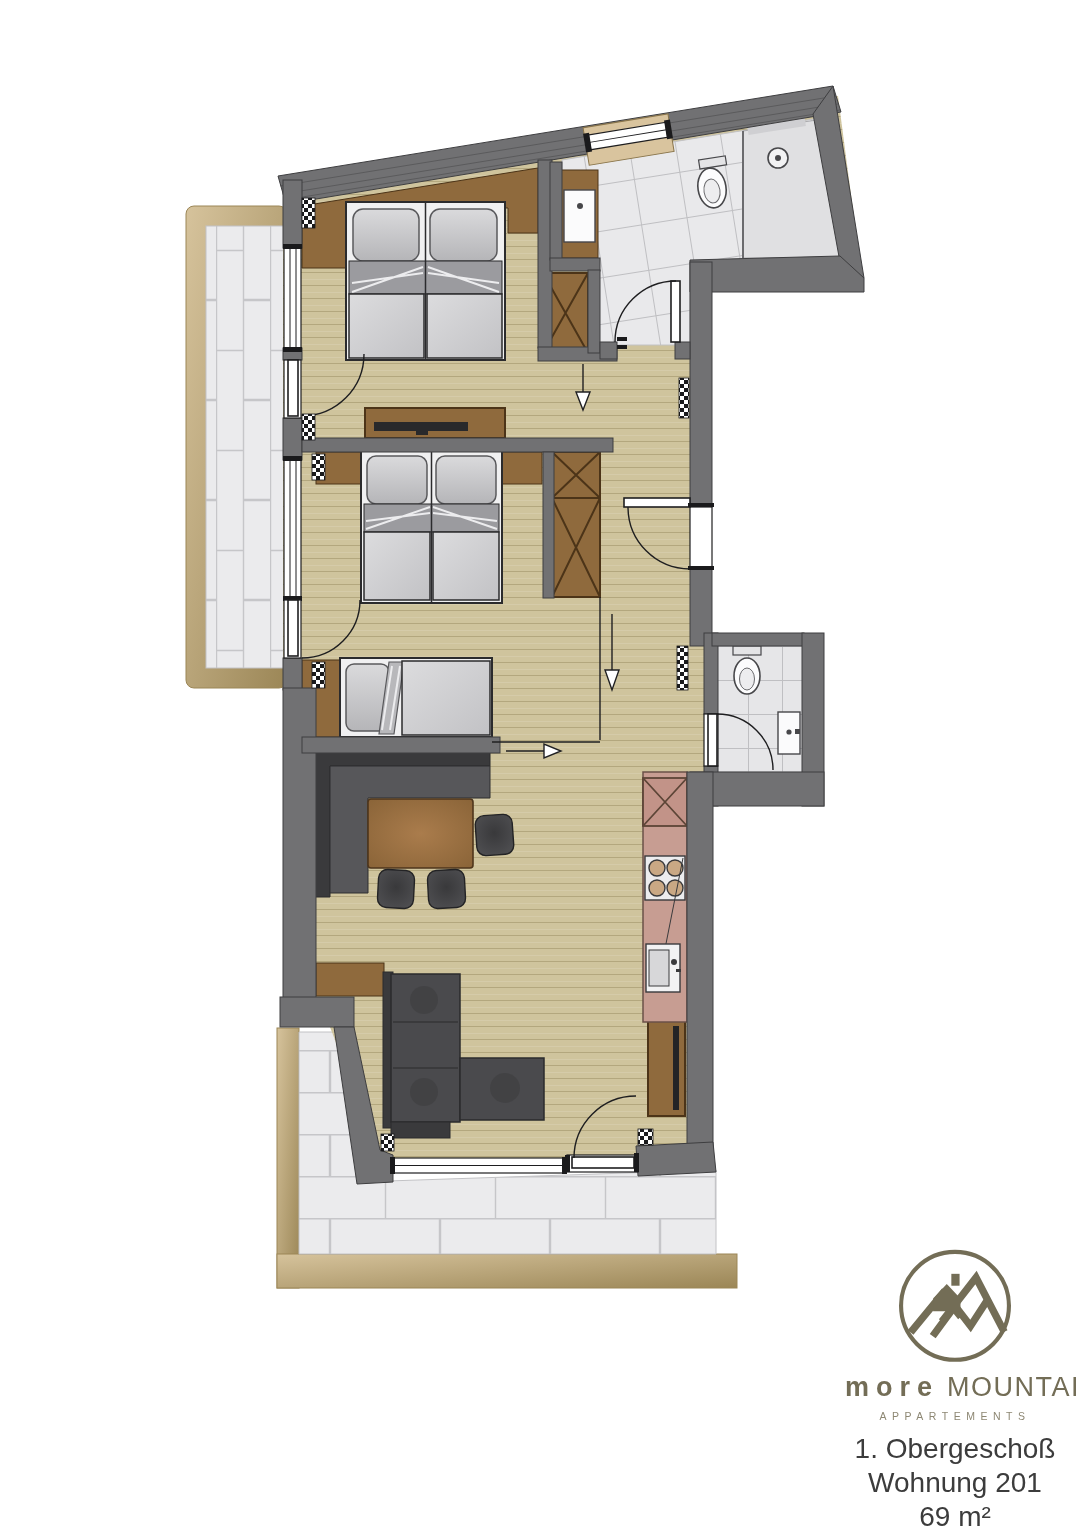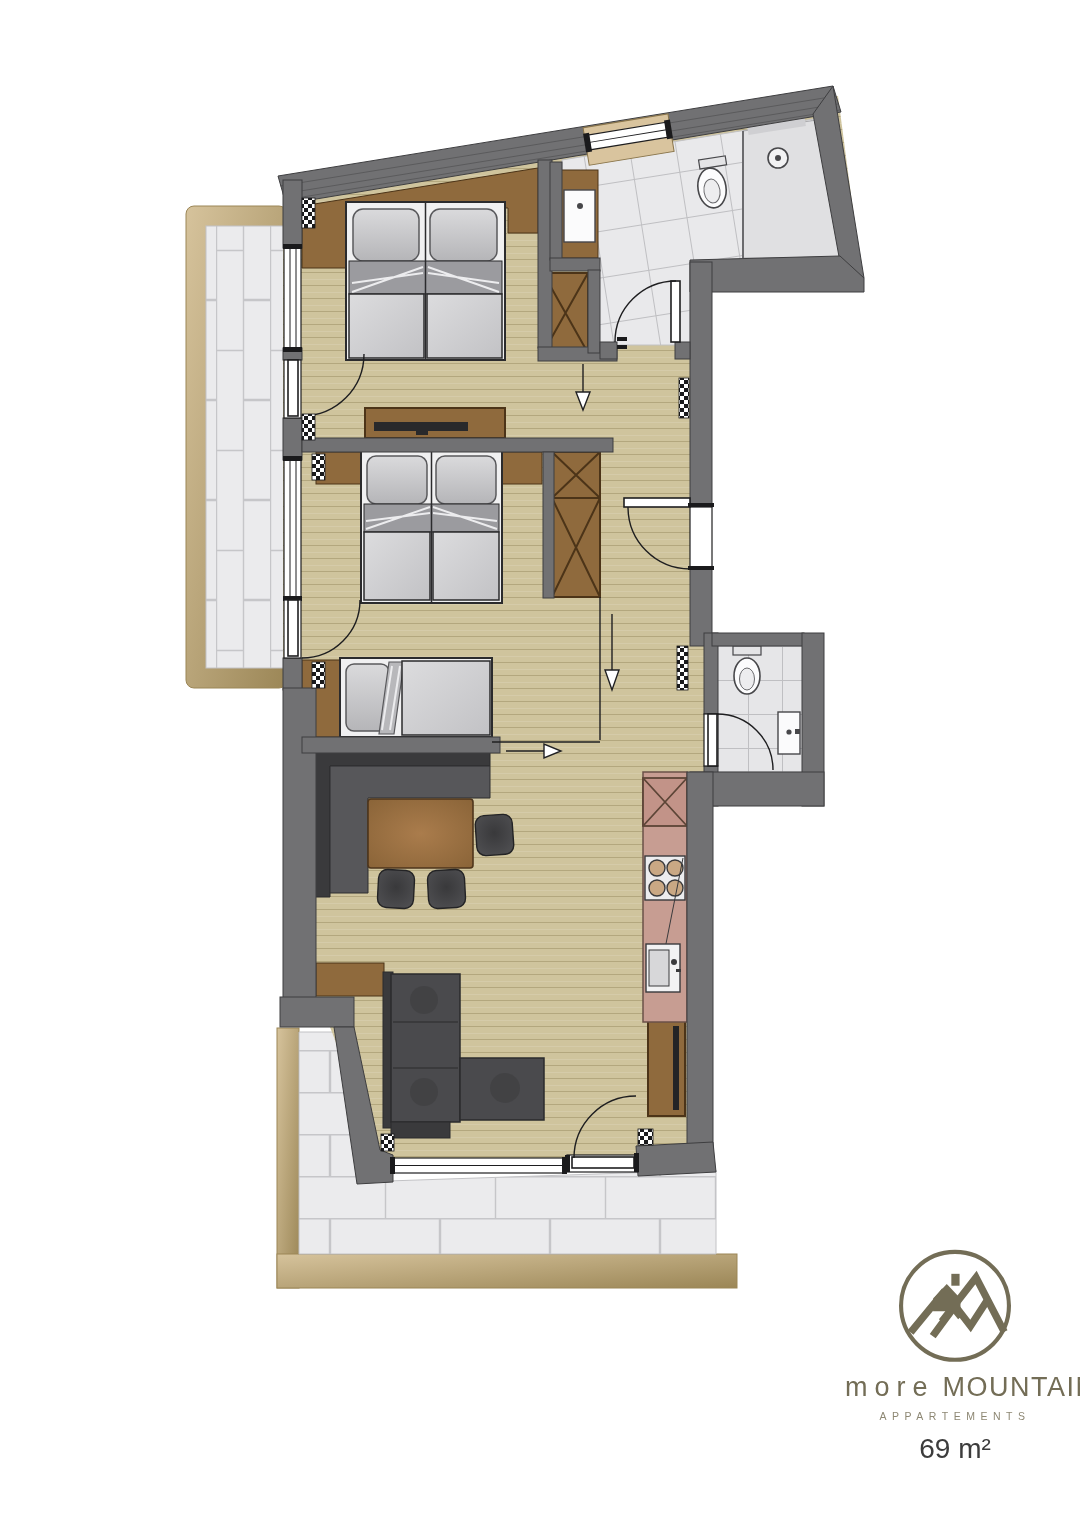--- a/index.html
+++ b/index.html
@@ -32,21 +32,21 @@
   .duvet{fill:url(#duvetGrad);stroke:#2b2b2d;stroke-width:1.5;}
   .sheetband{fill:#9b9b9f;stroke:#2b2b2d;stroke-width:1;}
   .foldline{stroke:#ececee;stroke-width:2;fill:none;}
   .pink{fill:var(--kitchen-counter);stroke:#6b5148;stroke-width:1.5;}
   .hatch{stroke:rgba(0,0,0,0.20);stroke-width:1;fill:none;}
 
   
   .brandblock{position:absolute;left:845px;top:1240px;width:220px;text-align:center;}
   .logo-mark{display:block;margin:0 auto;}
   .brand-line{margin-top:4px;font-size:27px;color:var(--logo-olive);white-space:nowrap;}
-  .brand-first{letter-spacing:7px;}
+  .brand-first{letter-spacing:7px;font-weight:bold;}
   .brand-second{letter-spacing:1.5px;margin-left:8px;}
   .brand-sub{margin-top:7px;font-size:10.5px;letter-spacing:5.5px;color:#8d8773;}
   .footer-lines{margin-top:10px;font-size:28px;line-height:34px;color:var(--text-dark);}
 </style>
 </head>
 <body>
 
 <div class="stage">
 
 <svg class="plan-svg" width="1080" height="1528" viewBox="0 0 1080 1528">
@@ -395,17 +395,19 @@
     <g fill="#736d56">
       <rect x="-4" y="-33" width="9" height="13"></rect>
       <polygon points="-24,8 -24,-6 -9,-22 6,-6 6,8"></polygon>
     </g>
   </svg>
   <div class="brand-line">
     <span class="brand-first">more</span><span class="brand-second">MOUNTAIN</span>
   </div>
   <div class="brand-sub">APPARTEMENTS</div>
   <div class="footer-lines">
+    <div>1. Obergeschoß</div>
+    <div>Wohnung 201</div>
     <div>69 m²</div>
   </div>
 </div>
 
 </div>
 
 </body></html>

